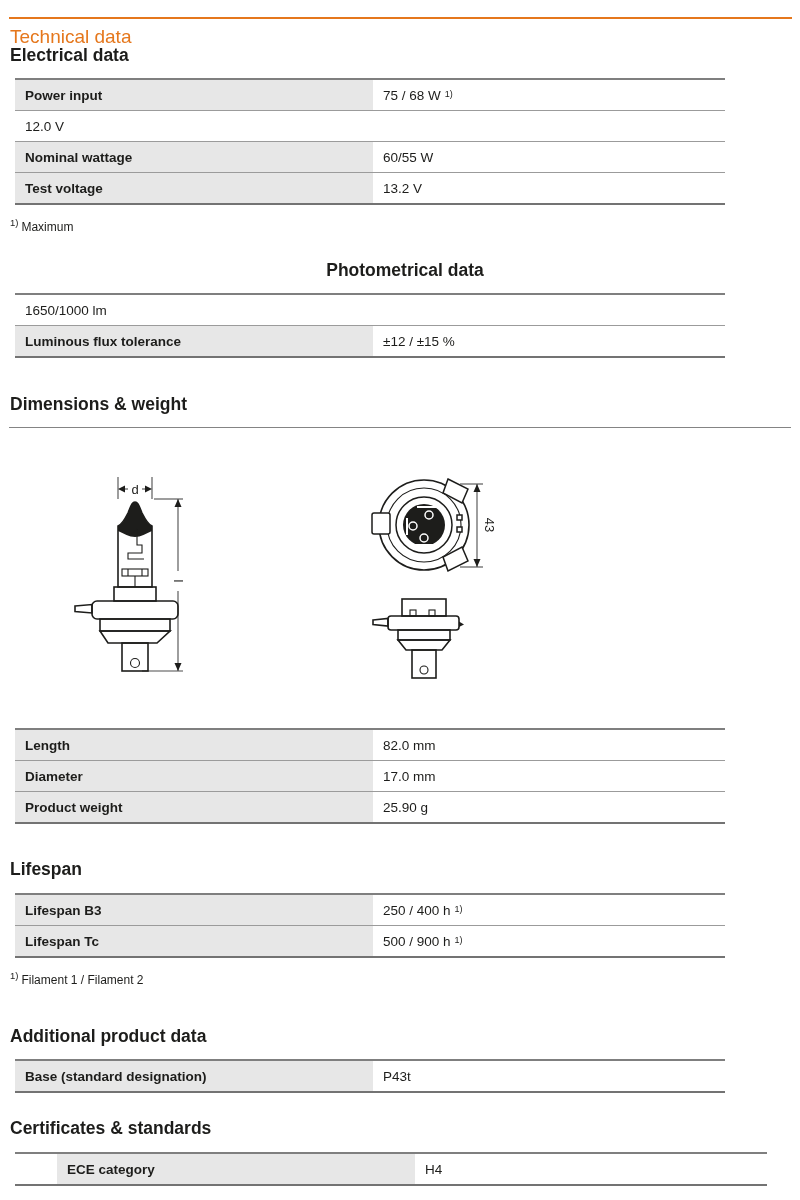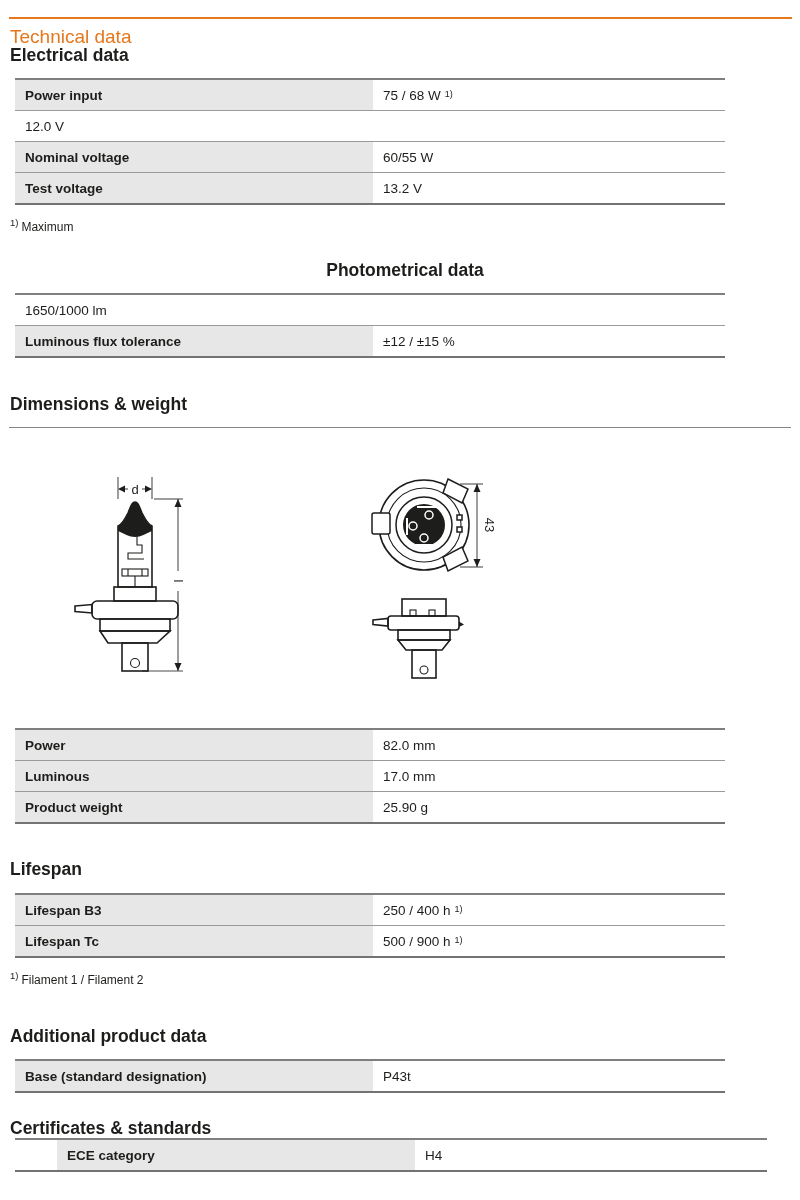--- a/index.html
+++ b/index.html
@@ -102,21 +102,21 @@
         <span>75 / 68 W</span>
         <sup>1)</sup>
       </div>
   </div>
   <div class="trow">
     <div class="tvalue">
         <span>12.0 V</span>
       </div>
   </div>
   <div class="trow">
-    <div class="tlabel">Nominal voltage</div>
+    <div class="tlabel">Nominal wattage</div>
     <div class="tvalue">
         <span>60/55 W</span>
       </div>
   </div>
   <div class="trow">
     <div class="tlabel">Test voltage</div>
     <div class="tvalue">
         <span>13.2 V</span>
       </div>
   </div>
@@ -216,27 +216,27 @@
     <polygon class="fillink" points="94,147.5 99,150.5 94,153"></polygon>
     <rect class="ln" x="33" y="156" width="52" height="10"></rect>
     <polygon class="ln" points="33,166 85,166 77,176 41,176"></polygon>
     <rect class="ln" x="47" y="176" width="24" height="28"></rect>
     <circle class="lnthin" cx="59" cy="196" r="4"></circle>
   </svg>
 </div>
 
 <div class="dtable" style="margin-top:0;">
   <div class="trow">
-    <div class="tlabel">Power</div>
+    <div class="tlabel">Length</div>
     <div class="tvalue">
         <span>82.0 mm</span>
       </div>
   </div>
   <div class="trow">
-    <div class="tlabel">Luminous</div>
+    <div class="tlabel">Diameter</div>
     <div class="tvalue">
         <span>17.0 mm</span>
       </div>
   </div>
   <div class="trow">
     <div class="tlabel">Product weight</div>
     <div class="tvalue">
         <span>25.90 g</span>
       </div>
   </div>
@@ -265,20 +265,20 @@
 <div class="dtable">
   <div class="trow">
     <div class="tlabel">Base (standard designation)</div>
     <div class="tvalue">
         <span>P43t</span>
       </div>
   </div>
 </div>
 
 <h2 class="section-heading" id="h-certificates">Certificates &amp; standards</h2>
-<div class="dtable" style="margin-top:0;padding-left:42px;">
+<div class="dtable" style="margin-top:14px;padding-left:42px;">
   <div class="trow">
     <div class="tlabel">ECE category</div>
     <div class="tvalue">
         <span>H4</span>
       </div>
   </div>
 </div>
 
 </body></html>

